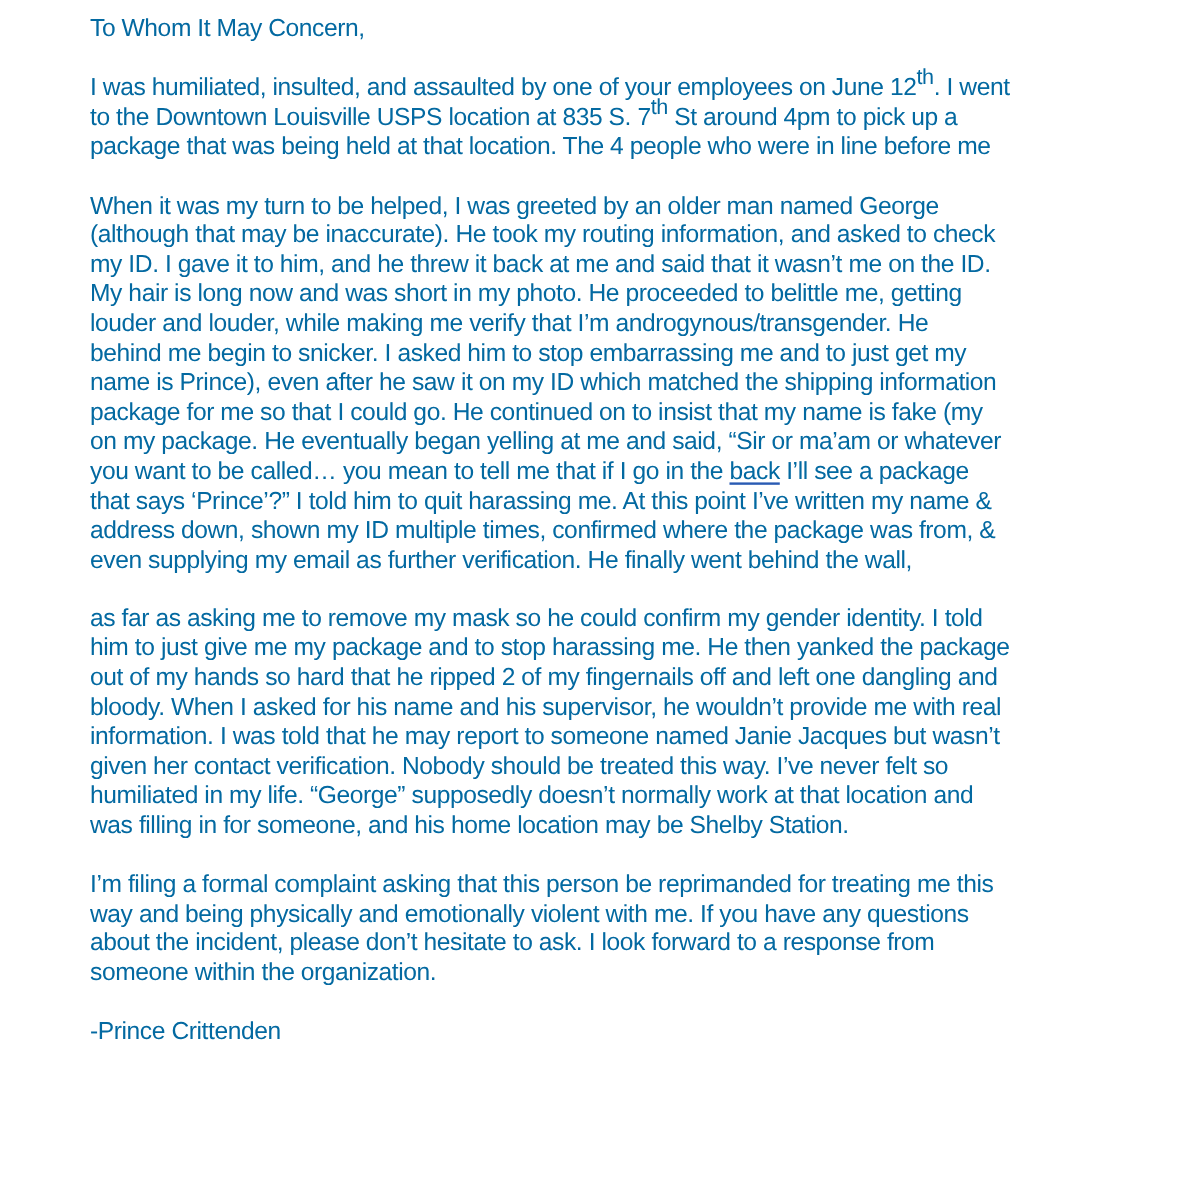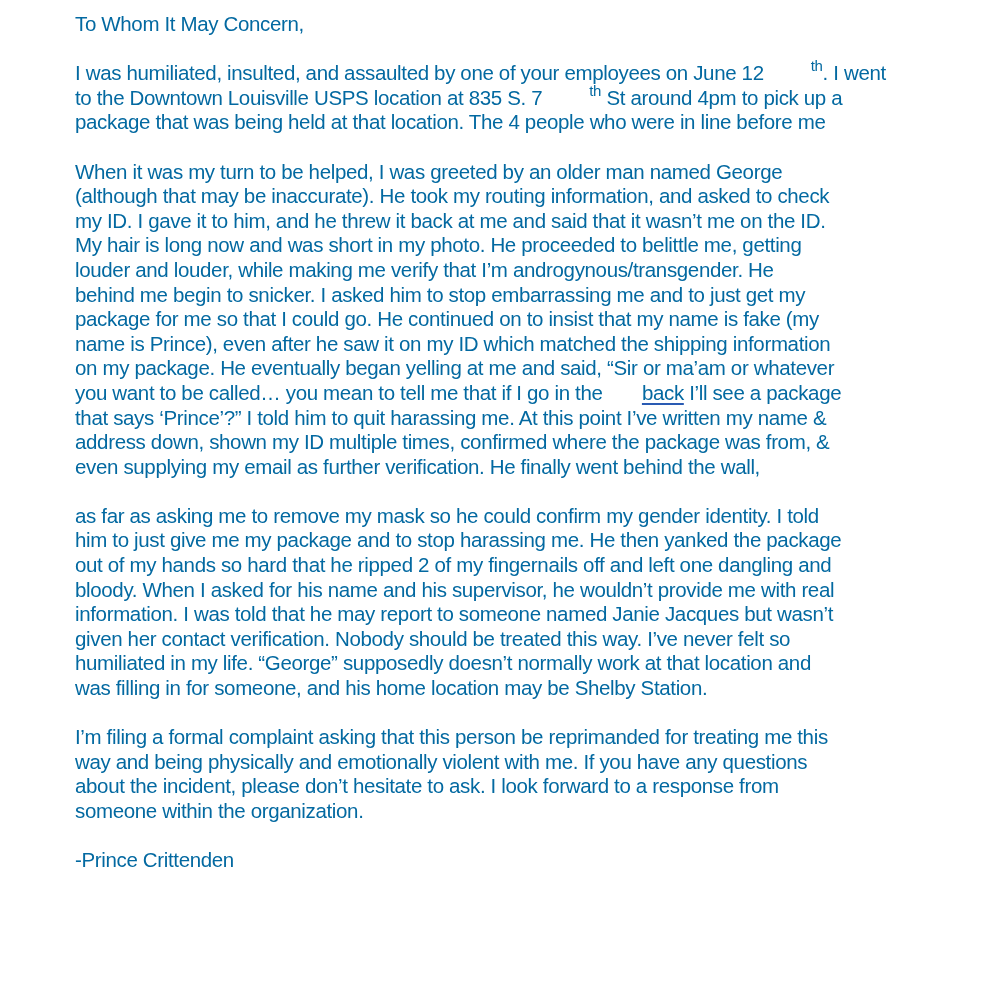--- a/index.html
+++ b/index.html
@@ -5,22 +5,22 @@
     html, body { margin: 0; padding: 0; background: #ffffff; }
     body { width: 1000px; height: 1000px; overflow: hidden; position: relative; }
     .page {
       position: absolute; left: 75px; top: 12px; width: 900px;
       font-family: "Liberation Sans", sans-serif;
       font-size: 20.5px; line-height: 24.6px; color: #0369a1;
       letter-spacing: -0.35px;
     }
     .line { display: block; white-space: nowrap; }
     .blank { height: 24.6px; }
-    sup { font-size: 15px; line-height: 0; vertical-align: super; position: relative; top: -1px; margin-left: 47px; }
-    .ul { text-decoration: underline; text-decoration-color: #2a5bb3; text-decoration-thickness: 2px; text-underline-offset: 3px; margin-left: 34px; }
+    sup { font-size: 18px; line-height: 0; vertical-align: super; position: relative; top: -1px; }
+    .ul { text-decoration: underline; text-decoration-color: #2a5bb3; text-decoration-thickness: 2px; text-underline-offset: 3px; }
   </style>
 </head>
 <body>
 
 <div class="page">
   <div class="line">To Whom It May Concern,</div>
   <div id="letter-body">
       <div class="blank"></div>
       <div>
         <span class="line">I was humiliated, insulted, and assaulted by one of your employees on June 12<sup>th</sup>. I went</span>
@@ -28,22 +28,22 @@
         <span class="line">package that was being held at that location. The 4 people who were in line before me</span>
       </div>
       <div class="blank"></div>
       <div>
         <span class="line">When it was my turn to be helped, I was greeted by an older man named George</span>
         <span class="line">(although that may be inaccurate). He took my routing information, and asked to check</span>
         <span class="line">my ID. I gave it to him, and he threw it back at me and said that it wasn’t me on the ID.</span>
         <span class="line">My hair is long now and was short in my photo. He proceeded to belittle me, getting</span>
         <span class="line">louder and louder, while making me verify that I’m androgynous/transgender. He</span>
         <span class="line">behind me begin to snicker. I asked him to stop embarrassing me and to just get my</span>
+        <span class="line">name is Prince), even after he saw it on my ID which matched the shipping information</span>
         <span class="line">package for me so that I could go. He continued on to insist that my name is fake (my</span>
-        <span class="line">name is Prince), even after he saw it on my ID which matched the shipping information</span>
         <span class="line">on my package. He eventually began yelling at me and said, “Sir or ma’am or whatever</span>
         <span class="line">you want to be called… you mean to tell me that if I go in the <span class="ul">back</span> I’ll see a package</span>
         <span class="line">that says ‘Prince’?” I told him to quit harassing me. At this point I’ve written my name &amp;</span>
         <span class="line">address down, shown my ID multiple times, confirmed where the package was from, &amp;</span>
         <span class="line">even supplying my email as further verification. He finally went behind the wall,</span>
       </div>
       <div class="blank"></div>
       <div>
         <span class="line">as far as asking me to remove my mask so he could confirm my gender identity. I told</span>
         <span class="line">him to just give me my package and to stop harassing me. He then yanked the package</span>

